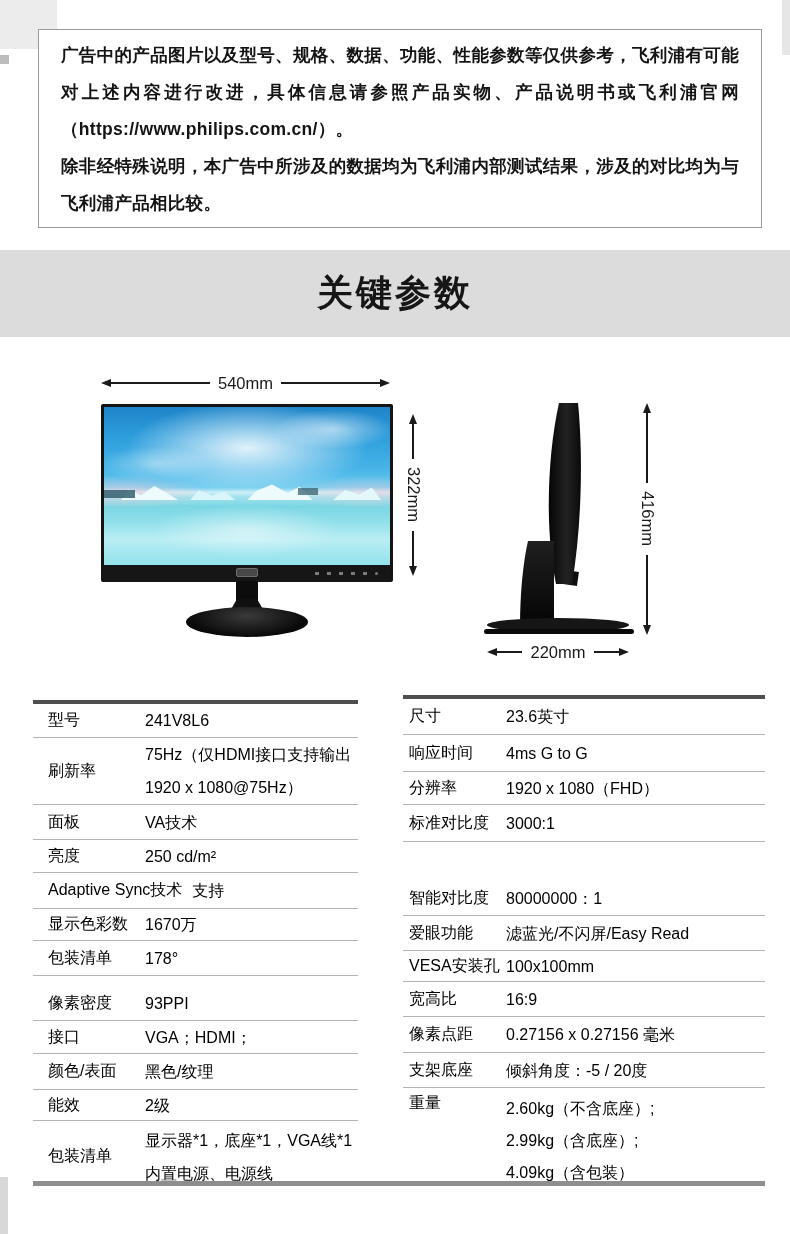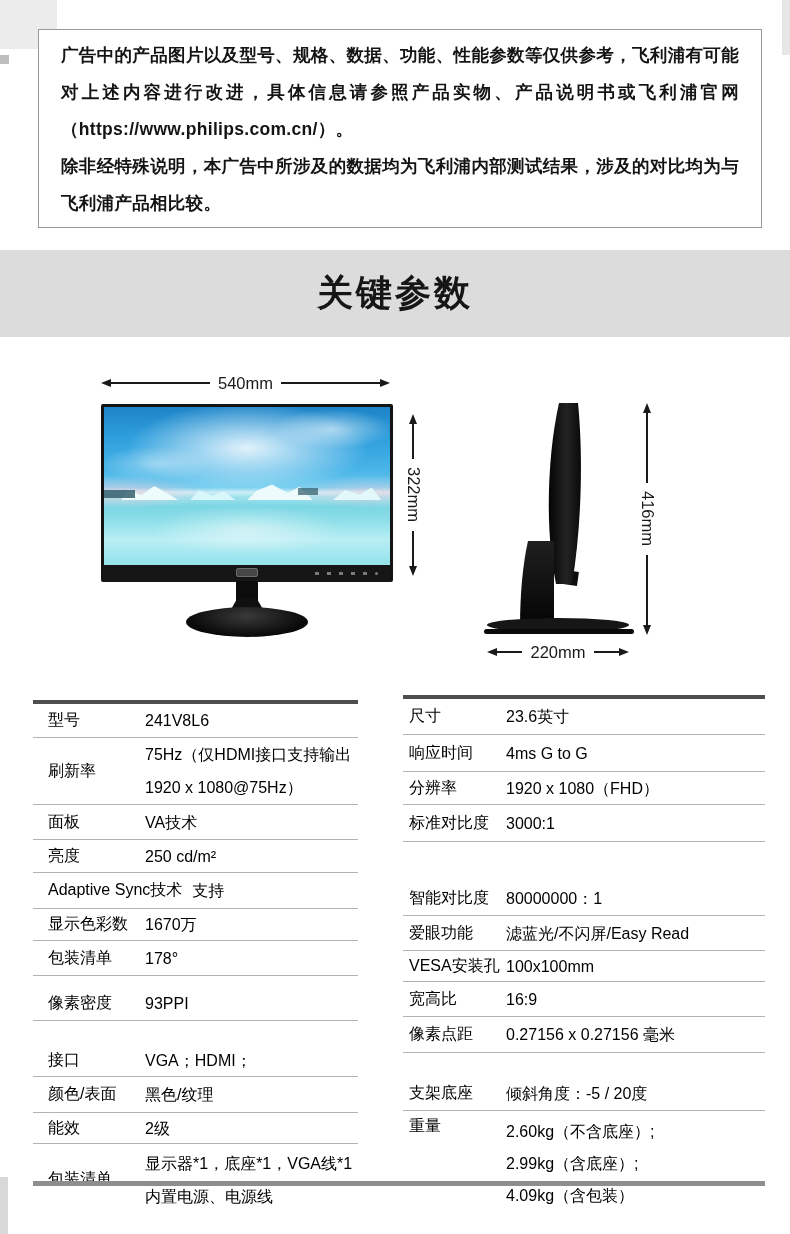--- a/index.html
+++ b/index.html
@@ -208,21 +208,21 @@
         <span class="spec-value">1670万</span>
       </div>
       <div class="spec-row" style="height: 35px;">
         <span class="spec-label">包装清单</span>
         <span class="spec-value">178°</span>
       </div>
       <div class="spec-row" style="height: 34px; margin-top: 11px;">
         <span class="spec-label">像素密度</span>
         <span class="spec-value">93PPI</span>
       </div>
-      <div class="spec-row" style="height: 33px; margin-top: 23px;">
+      <div class="spec-row" style="height: 33px;">
         <span class="spec-label">接口</span>
         <span class="spec-value">VGA；HDMI；</span>
       </div>
       <div class="spec-row" style="height: 36px;">
         <span class="spec-label">颜色/表面</span>
         <span class="spec-value">黑色/纹理</span>
       </div>
       <div class="spec-row" style="height: 31px;">
         <span class="spec-label">能效</span>
         <span class="spec-value">2级</span>
@@ -263,21 +263,21 @@
         <span class="spec-value">100x100mm</span>
       </div>
       <div class="spec-row" style="height: 35px;">
         <span class="spec-label">宽高比</span>
         <span class="spec-value">16:9</span>
       </div>
       <div class="spec-row" style="height: 36px;">
         <span class="spec-label">像素点距</span>
         <span class="spec-value">0.27156 x 0.27156 毫米</span>
       </div>
-      <div class="spec-row" style="height: 35px; margin-top: 23px;">
+      <div class="spec-row" style="height: 35px;">
         <span class="spec-label">支架底座</span>
         <span class="spec-value">倾斜角度：-5 / 20度</span>
       </div>
       <div class="spec-row v-top last" style="height: 133px;">
         <span class="spec-label">重量</span>
         <span class="spec-value">2.60kg（不含底座）;
 2.99kg（含底座）;
 4.09kg（含包装）</span>
       </div>
     </div>

